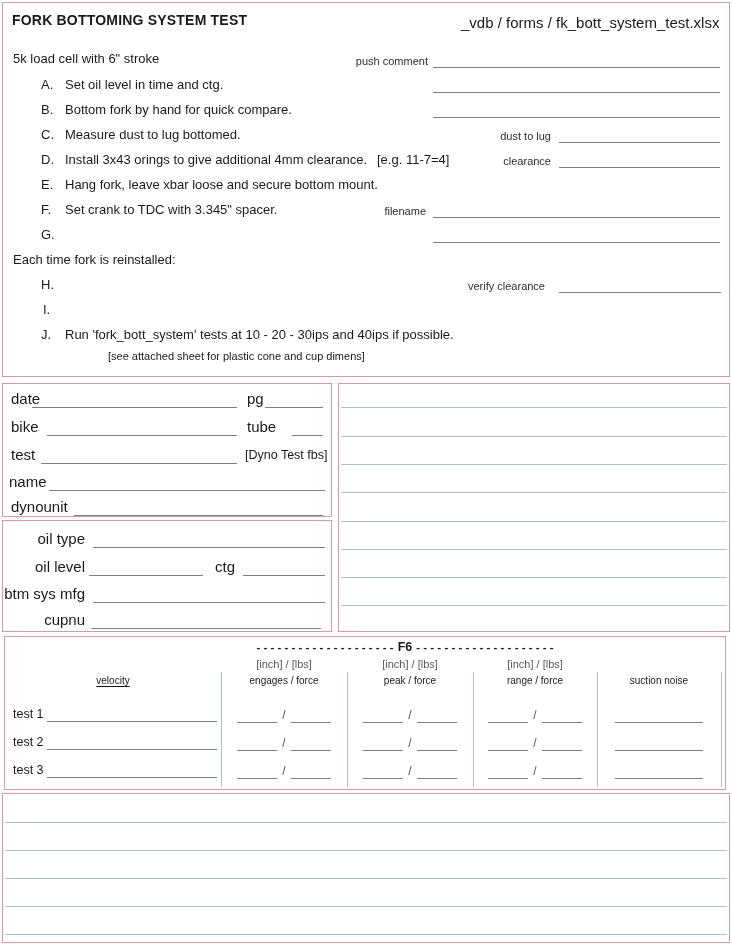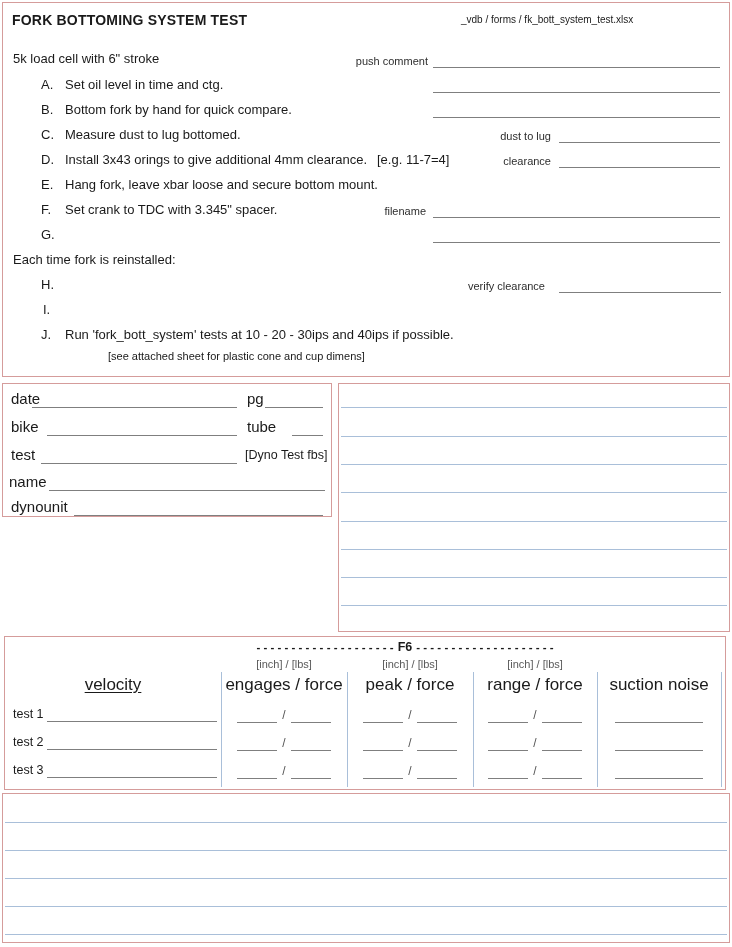--- a/index.html
+++ b/index.html
@@ -10,21 +10,21 @@
   }
   *{margin:0;padding:0;box-sizing:border-box;}
   html,body{background:#ffffff;}
   body{font-family:"Liberation Sans", sans-serif;color:var(--ink);}
   .page{position:relative;width:732px;height:947px;background:#fff;overflow:hidden;}
   .box{position:absolute;border:1.5px solid var(--pink);background:#fff;}
 
   
   .top-box{left:2px;top:2px;width:728px;height:375px;}
   .title{position:absolute;left:9px;top:9px;font-size:14px;font-weight:bold;letter-spacing:.2px;}
-  .path{position:absolute;left:458px;top:11px;font-size:10px;}
+  .path{position:absolute;left:458px;top:11px;font-size:15px;}
   .intro{position:absolute;left:10px;top:48px;font-size:13px;}
   .step{position:absolute;left:0;right:0;height:18px;font-size:13px;}
   .letter{position:absolute;left:38px;}
   .stext{position:absolute;left:62px;white-space:nowrap;}
   .snote{position:absolute;left:374px;white-space:nowrap;}
   .heading{position:absolute;left:10px;font-size:13px;}
   .attach-note{position:absolute;left:62px;top:347px;font-size:11px;padding-left:43px;}
   .flabel{position:absolute;font-size:11px;color:#2e2e2e;text-align:right;white-space:nowrap;}
   .fline{position:absolute;height:0;border-top:1.3px solid var(--gray);}
 
@@ -38,21 +38,21 @@
   
   .notes-box{left:338px;top:383px;width:392px;height:249px;}
   .bottom-box{left:2px;top:793px;width:728px;height:150px;}
   .rule{position:absolute;left:2px;right:2px;height:0;border-top:1.5px solid var(--blue);}
 
   
   .f6-box{left:4px;top:636px;width:722px;height:154px;}
   .f6-head{position:absolute;left:160px;top:3px;width:480px;text-align:center;font-size:11.5px;font-weight:bold;white-space:nowrap;}
   .f6-head .f6-lbl{font-size:12.5px;padding:0 4px;}
   .units{position:absolute;top:21px;font-size:11px;color:#595959;text-align:center;}
-  .col-head{position:absolute;top:38px;font-size:17px;text-align:center;}
+  .col-head{position:absolute;top:38px;font-size:10px;text-align:center;}
   .underline{text-decoration:underline;text-underline-offset:2px;}
   .vdiv{position:absolute;top:35px;bottom:2px;width:0;border-left:1.5px solid var(--blue);}
   .trow{position:absolute;left:0;right:0;height:16px;}
   .tlabel{position:absolute;left:8px;top:0;font-size:12.5px;}
   .blankline{position:absolute;height:0;border-top:1.3px solid var(--gray);}
   .fcell{position:absolute;top:0;height:16px;display:flex;align-items:flex-end;justify-content:center;}
   .blank{display:inline-block;height:0;border-bottom:1.3px solid var(--gray);}
   .w40{width:40px;}
   .slash{font-size:12px;color:#555;line-height:15px;margin:0 5px;}
 </style>
@@ -148,20 +148,35 @@
     <div class="fline" style="left:38px;top:79px;width:196px"></div>
     <div class="mnote" style="left:242px;top:64px">[Dyno Test fbs]</div>
 
     <div class="mlabel" style="left:6px;top:89px">name</div>
     <div class="fline" style="left:46px;top:106px;width:276px"></div>
 
     <div class="mlabel" style="left:8px;top:114px">dynounit</div>
     <div class="fline" style="left:71px;top:131px;width:249px"></div>
   </section>
 
+  <section class="box oil-box">
+    <div class="rlabel" style="top:9px">oil type</div>
+    <div class="fline" style="left:90px;top:26px;width:232px"></div>
+
+    <div class="rlabel" style="top:37px">oil level</div>
+    <div class="fline" style="left:86px;top:54px;width:114px"></div>
+    <div class="mlabel" style="left:212px;top:37px">ctg</div>
+    <div class="fline" style="left:240px;top:54px;width:82px"></div>
+
+    <div class="rlabel" style="top:64px">btm sys mfg</div>
+    <div class="fline" style="left:90px;top:81px;width:232px"></div>
+
+    <div class="rlabel" style="top:90px">cupnu</div>
+    <div class="fline" style="left:88px;top:107px;width:230px"></div>
+  </section>
 
   <section class="box notes-box">
     <div class="rule" style="top:23px"></div>
     <div class="rule" style="top:52px"></div>
     <div class="rule" style="top:80px"></div>
     <div class="rule" style="top:108px"></div>
     <div class="rule" style="top:137px"></div>
     <div class="rule" style="top:165px"></div>
     <div class="rule" style="top:193px"></div>
     <div class="rule" style="top:221px"></div>

